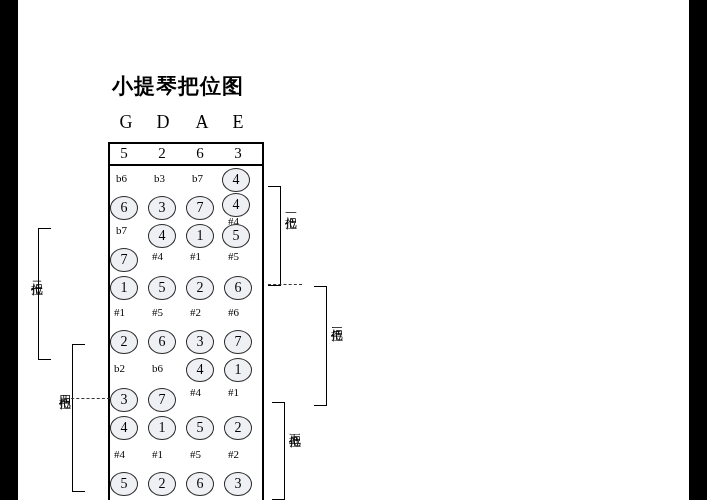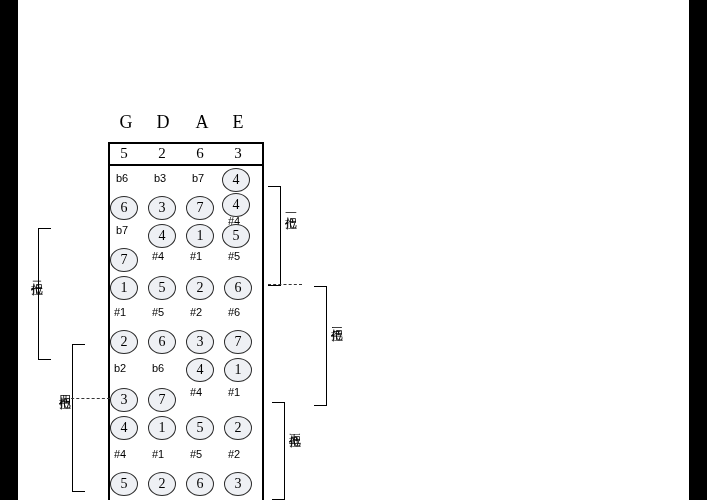--- a/index.html
+++ b/index.html
@@ -102,21 +102,21 @@
     display: block;
     width: 100%;
     text-align: center;
     font-size: 14px;
     line-height: 22px;
     font-family: "Liberation Serif", serif;
   }
   .acc {
     position: absolute;
     font-size: 11px;
-    font-family: Liberation Sans, sans-serif;
+    font-family: Liberation Serif, serif;
   }
 
   
   .bracket {
     position: absolute;
     border-style: solid;
     border-color: #000;
   }
   .bracket.right-side {
     border-width: 1px 1px 1px 0;
@@ -142,20 +142,21 @@
   }
 </style>
 </head>
 <body>
 
 <div id="page">
 
   <div class="page-edge left"></div>
   <div class="page-edge right"></div>
 
+  <div class="title">小提琴把位图</div>
 
   <div class="string-names">
     <span style="left:8px;">G</span>
     <span style="left:45px;">D</span>
     <span style="left:84px;">A</span>
     <span style="left:120px;">E</span>
   </div>
 
   <div class="fingerboard"></div>
   <div class="nut"></div>

